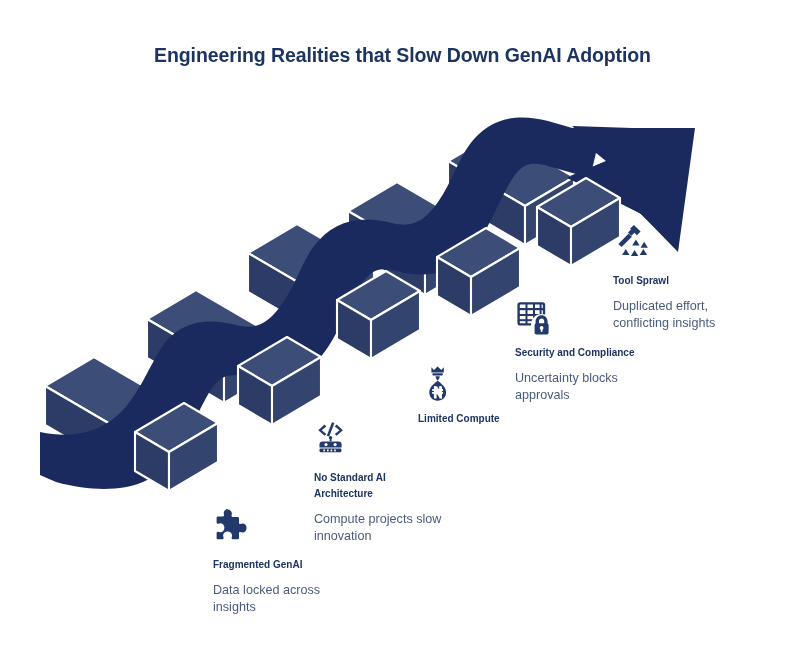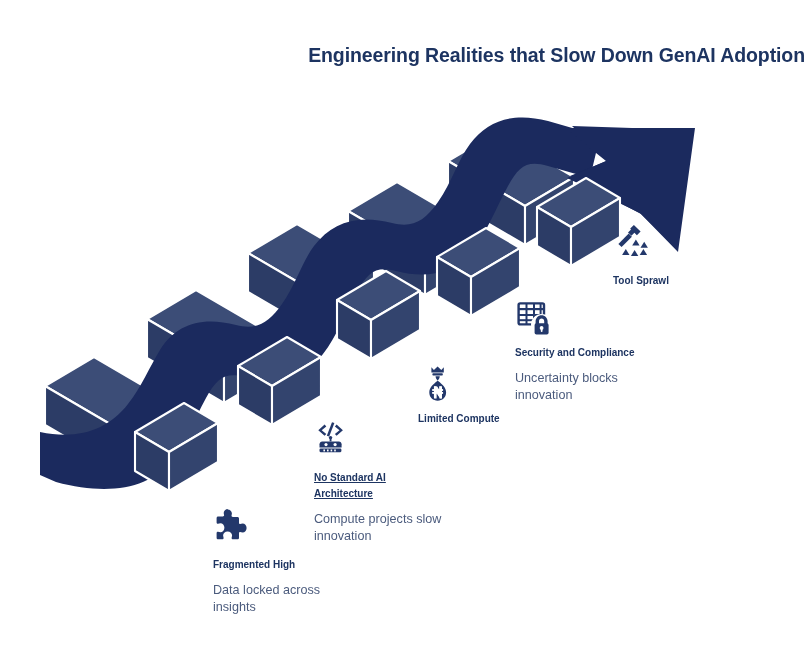--- a/index.html
+++ b/index.html
@@ -21,21 +21,21 @@
     inset: 0;
     width: 805px;
     height: 647px;
   }
 
   .title {
     position: absolute;
     top: 44px;
     left: 0;
     width: 805px;
-    text-align: right;
+    text-align: center;
     font-size: 19.5px;
     font-weight: bold;
     color: #1d3461;
     letter-spacing: -0.1px;
   }
 
   .stage-svg {
     position: absolute;
     top: 0;
     left: 0;
@@ -68,21 +68,21 @@
     color: #4b5b7d;
     line-height: 17px;
     white-space: pre-line;
   }
 
   
   #label-fragmented-data { left: 213px; top: 505px; }
   #label-fragmented-data .label-heading { margin-top: 52px; }
 
   #label-no-standard-ai { left: 314px; top: 418px; }
-  #label-no-standard-ai .label-heading { margin-top: 52px; text-decoration: underline; }
+  #label-no-standard-ai .label-heading { margin-top: 52px; }
 
   #label-limited-compute { left: 418px; top: 364px; text-align: center; }
   #label-limited-compute .label-heading { margin-top: 47px; }
 
   #label-security-compliance { left: 515px; top: 297px; }
   #label-security-compliance .label-heading { margin-top: 48px; }
 
   #label-tool-sprawl { left: 613px; top: 222px; }
   #label-tool-sprawl .label-heading { margin-top: 51px; }
 </style>
@@ -189,21 +189,21 @@
       <polygon points="537,207 586,178 620,198 571,227" fill="#3c4d77" stroke="#ffffff" stroke-width="2.1" stroke-linejoin="round"></polygon>
       <polygon points="537,207 571,227 571,266 537,246" fill="#2c3c66" stroke="#ffffff" stroke-width="2.1" stroke-linejoin="round"></polygon>
       <polygon points="571,227 620,198 620,237 571,266" fill="#33446e" stroke="#ffffff" stroke-width="2.1" stroke-linejoin="round"></polygon>
     </g>
   </svg>
 
   <div class="label-block" id="label-fragmented-data">
     <svg class="label-icon" viewBox="0 0 40 40" xmlns="http://www.w3.org/2000/svg">
       <path fill="#23386b" d="M14.5 4.5c2.6 0 4.4 1.8 4.4 3.9 0 .9-.4 1.6-.4 2.3 0 .7.5 1.2 1.3 1.2h4.6c1 0 1.6.6 1.6 1.6v4.3c0 .8.5 1.3 1.2 1.3.7 0 1.4-.5 2.4-.5 2.2 0 4 1.9 4 4.5s-1.8 4.5-4 4.5c-1 0-1.7-.5-2.4-.5-.7 0-1.2.5-1.2 1.3v4.3c0 1-.6 1.6-1.6 1.6h-4.4c-.9 0-1.4-.6-1.4-1.4 0-.8.5-1.5.5-2.4 0-2.2-1.9-4-4.5-4s-4.5 1.8-4.5 4c0 .9.5 1.6.5 2.4 0 .8-.5 1.4-1.4 1.4H5.2c-1 0-1.6-.6-1.6-1.6v-4.5c0-.9.6-1.4 1.4-1.4.8 0 1.5.5 2.4.5 2.2 0 4-1.9 4-4.5s-1.8-4.5-4-4.5c-.9 0-1.6.5-2.4.5-.8 0-1.4-.5-1.4-1.4v-4.4c0-1 .6-1.6 1.6-1.6h4.6c.8 0 1.3-.5 1.3-1.2 0-.7-.4-1.4-.4-2.3 0-2.1 1.8-3.9 4.4-3.9z"></path>
     </svg>
-    <div class="label-heading">Fragmented High</div>
+    <div class="label-heading">Fragmented GenAI</div>
     <div class="label-desc">Data locked across
 insights</div>
   </div>
 
   <div class="label-block" id="label-no-standard-ai">
     <svg class="label-icon" viewBox="0 0 40 40" xmlns="http://www.w3.org/2000/svg">
 
       <path fill="#23386b" d="M18.0 4.2 L20.4 5.1 L15.2 18.6 L12.8 17.7 Z"></path>
       <path fill="#23386b" d="M10.6 6.6 L12.3 8.4 L7.7 12.2 L12.3 16.0 L10.6 17.8 L4.3 12.2 Z"></path>
       <path fill="#23386b" d="M22.6 6.6 L28.9 12.2 L22.6 17.8 L20.9 16.0 L25.5 12.2 L20.9 8.4 Z"></path>
@@ -253,32 +253,34 @@
       <line x1="25.6" y1="6.4" x2="25.6" y2="27.4" stroke="#23386b" stroke-width="2.0"></line>
 
       <circle cx="26.6" cy="27.6" r="10.6" fill="#ffffff"></circle>
       <path d="M26.6 18.2c3.3 0 6.0 2.7 6.0 6.0v3.0h-3.4v-3.0c0-1.4-1.2-2.6-2.6-2.6s-2.6 1.2-2.6 2.6v3.0h-3.4v-3.0c0-3.3 2.7-6.0 6.0-6.0z" fill="#23386b"></path>
       <rect x="19.6" y="26.3" width="14.0" height="11.2" rx="1.8" fill="#23386b"></rect>
       <circle cx="26.6" cy="30.9" r="1.9" fill="#ffffff"></circle>
       <rect x="25.8" y="31.3" width="1.7" height="3.7" rx="0.8" fill="#ffffff"></rect>
     </svg>
     <div class="label-heading">Security and Compliance</div>
     <div class="label-desc">Uncertainty blocks
-innovation</div>
+approvals</div>
   </div>
 
   <div class="label-block" id="label-tool-sprawl">
     <svg class="label-icon" viewBox="0 0 40 40" xmlns="http://www.w3.org/2000/svg">
 
       <path fill="#23386b" d="M20.9 3.0 L27.6 9.6 L23.9 13.3 L21.4 10.8 L18.4 13.8 L15.0 10.4 L18.0 7.4 L17.2 6.6 Z"></path>
 
       <path fill="#23386b" d="M15.7 11.6 L18.9 14.8 L8.6 25.1 L5.4 21.9 Z"></path>
 
       <path fill="#23386b" d="M22.9 17.6 L26.6 23.6 L19.2 23.6 Z"></path>
       <path fill="#23386b" d="M31.2 19.8 L34.9 25.8 L27.5 25.8 Z"></path>
       <path fill="#23386b" d="M12.8 26.9 L16.5 32.9 L9.1 32.9 Z"></path>
       <path fill="#23386b" d="M21.6 27.9 L25.3 33.9 L17.9 33.9 Z"></path>
       <path fill="#23386b" d="M30.4 26.9 L34.1 32.9 L26.7 32.9 Z"></path>
     </svg>
     <div class="label-heading">Tool Sprawl</div>
+    <div class="label-desc">Duplicated effort,
+conflicting insights</div>
   </div>
 
 </div>
 
 </body></html>

